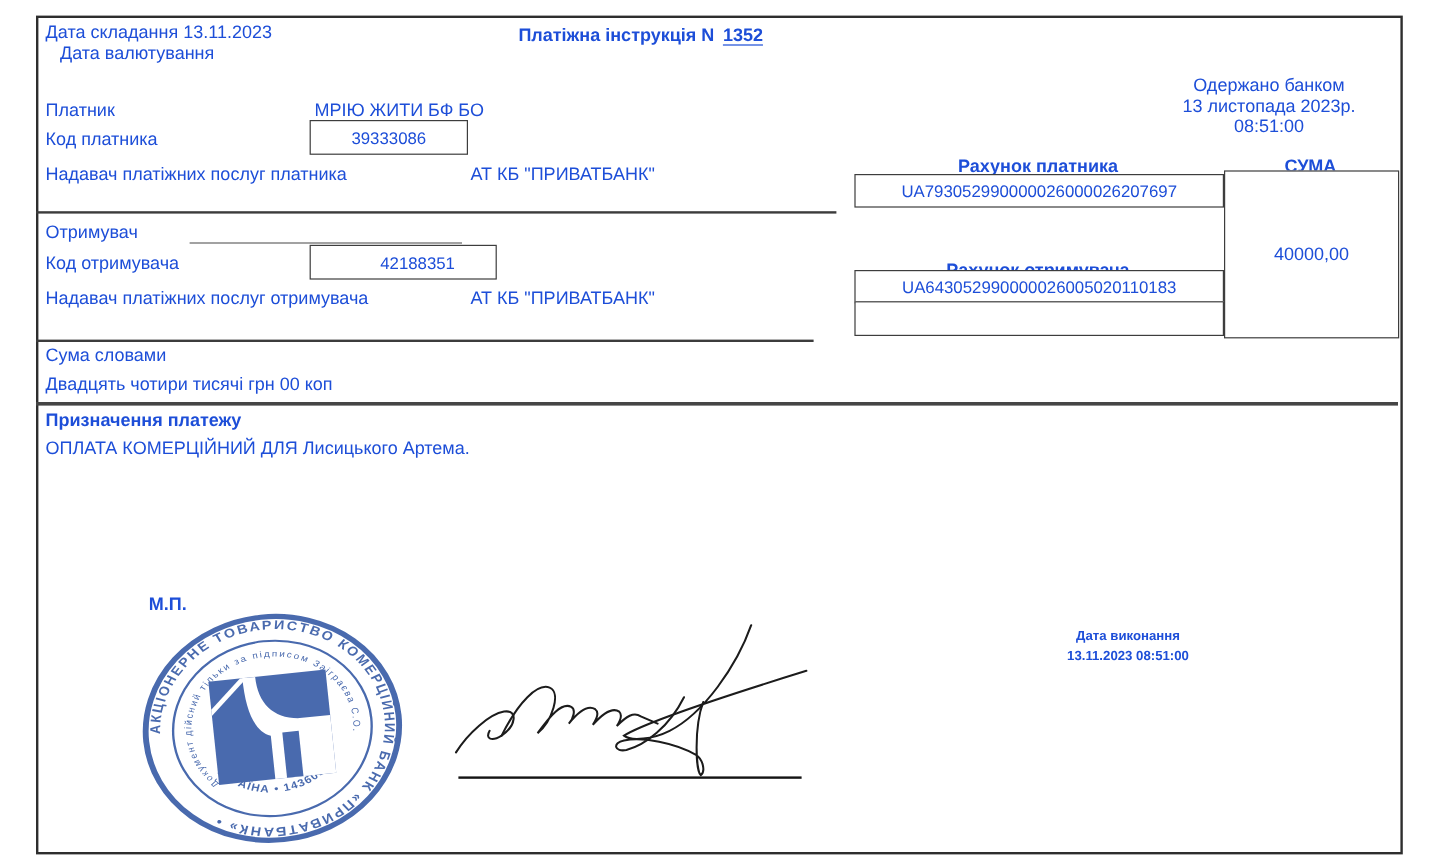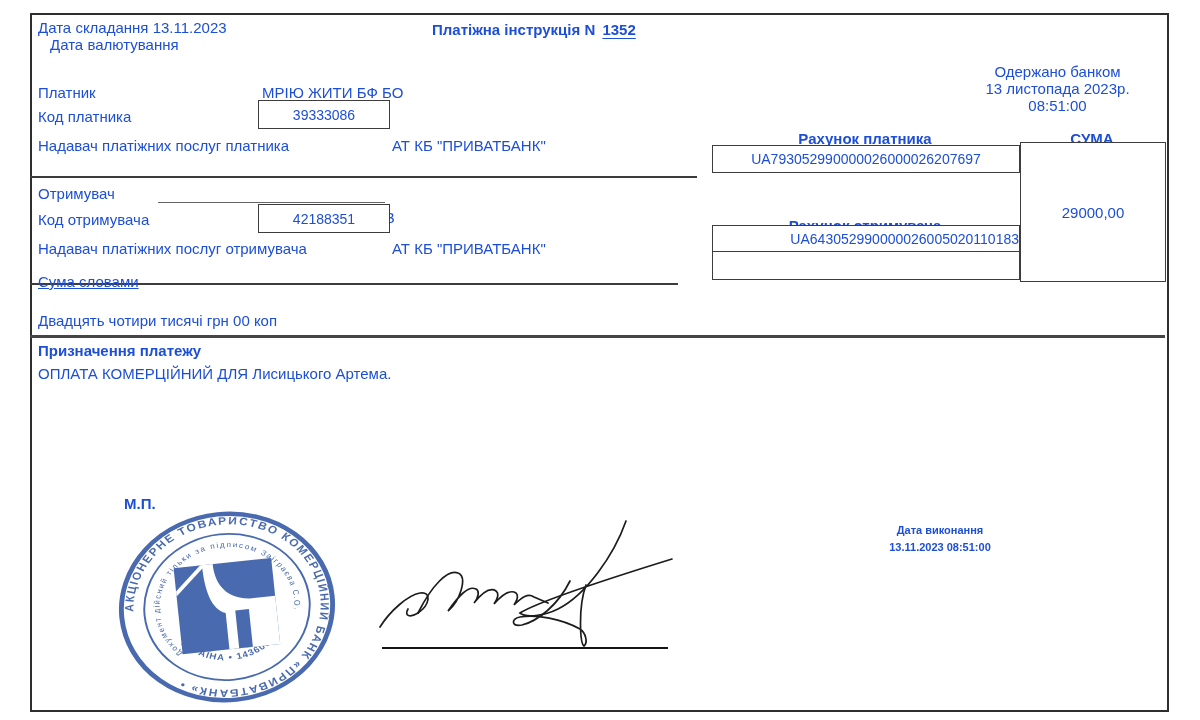--- a/index.html
+++ b/index.html
@@ -53,48 +53,48 @@
   <div class="lbl" style="left:38px;top:137px;">Надавач платіжних послуг платника</div>
   <div class="lbl" style="left:392px;top:137px;">АТ КБ "ПРИВАТБАНК"</div>
 
   <div class="lbl bold center" style="left:712px;top:130px;width:306px;">Рахунок платника</div>
   <div class="fbox" style="left:712px;top:145px;width:306px;height:26px;">
     <span>UA793052990000026000026207697</span>
   </div>
 
   <div class="lbl bold center" style="left:1020px;top:130px;width:144px;">СУМА</div>
   <div class="fbox" style="left:1020px;top:142px;width:144px;height:138px;font-size:15px;">
-    <span>29000,00</span>
+    <span>40000,00</span>
   </div>
 
   <div class="hline" style="left:30px;top:176px;width:667px;height:2px;"></div>
 
   <div class="lbl" style="left:38px;top:185px;">Отримувач</div>
   <div class="lbl" style="left:258px;top:185px;margin-top:24px;">ЦРД ВІКТОРІЯ ТОВ</div>
   <div class="hline" style="left:158px;top:202px;width:227px;height:1px;background:#666;"></div>
 
   <div class="lbl" style="left:38px;top:211px;">Код отримувача</div>
-  <div class="fbox" style="left:258px;top:204px;width:130px;height:27px;">
+  <div class="fbox" style="left:258px;top:204px;width:130px;height:27px;padding-left:24px;">
     <span>42188351</span>
   </div>
 
   <div class="lbl" style="left:38px;top:240px;">Надавач платіжних послуг отримувача</div>
   <div class="lbl" style="left:392px;top:240px;">АТ КБ "ПРИВАТБАНК"</div>
 
   <div class="lbl bold center" style="left:712px;top:217px;width:306px;">Рахунок отримувача</div>
-  <div class="fbox" style="left:712px;top:225px;width:306px;height:26px;justify-content:flex-end;">
+  <div class="fbox" style="left:712px;top:225px;width:306px;height:26px;">
     <span>UA643052990000026005020110183</span>
   </div>
   <div class="fbox" style="left:712px;top:251px;width:306px;height:27px;">
     <span></span>
   </div>
 
   <div class="hline" style="left:30px;top:283px;width:648px;height:2px;"></div>
 
-  <div class="lbl" style="left:38px;top:273px;text-decoration:underline;">Сума словами</div>
+  <div class="lbl" style="left:38px;top:288px;">Сума словами</div>
   <div class="lbl" style="left:38px;top:312px;">Двадцять чотири тисячі грн 00 коп</div>
 
   <div class="hline" style="left:30px;top:335px;width:1135px;height:3px;background:#454545;"></div>
 
   <div class="lbl bold" style="left:38px;top:342px;">Призначення платежу</div>
   <div class="lbl" style="left:38px;top:365px;">ОПЛАТА КОМЕРЦІЙНИЙ ДЛЯ Лисицького Артема.</div>
 
   <div class="lbl bold" style="left:124px;top:495px;">М.П.</div>
 
   <div class="stamp-wrap">

